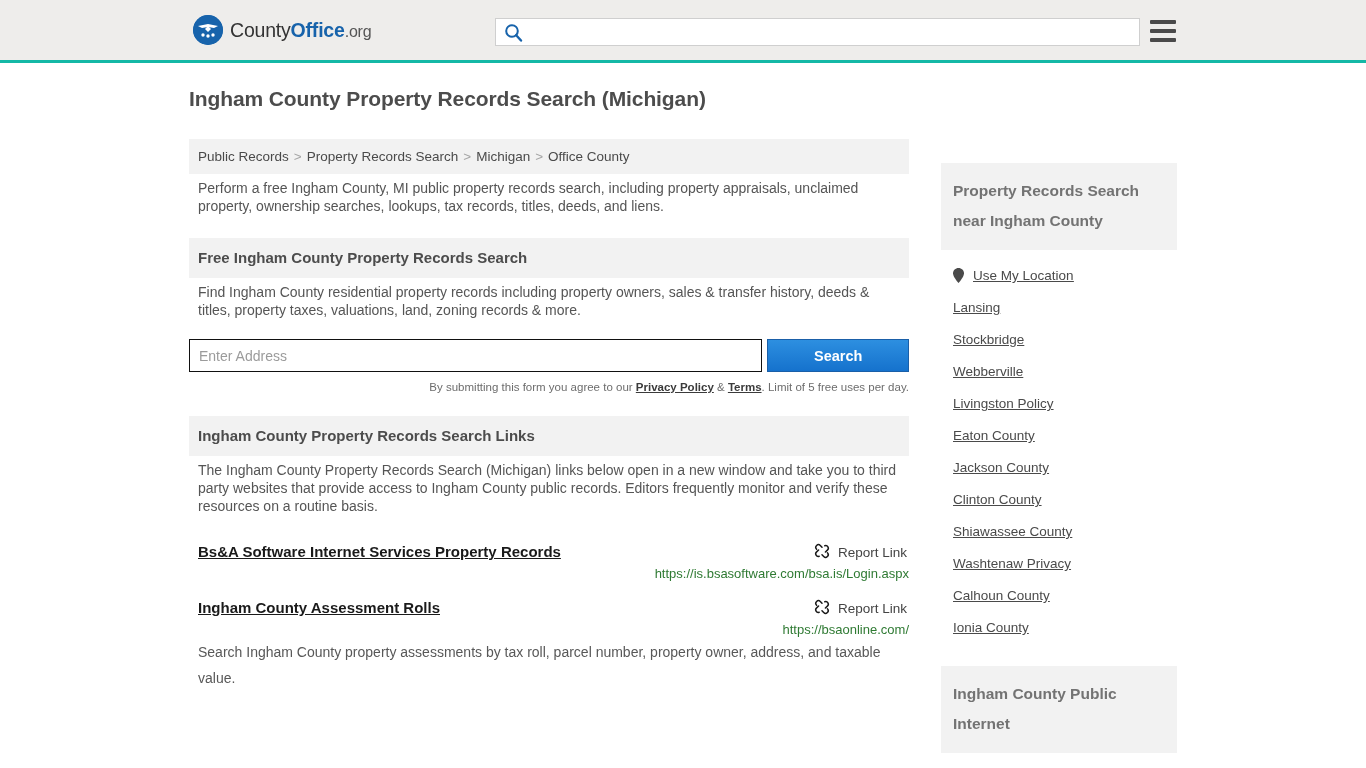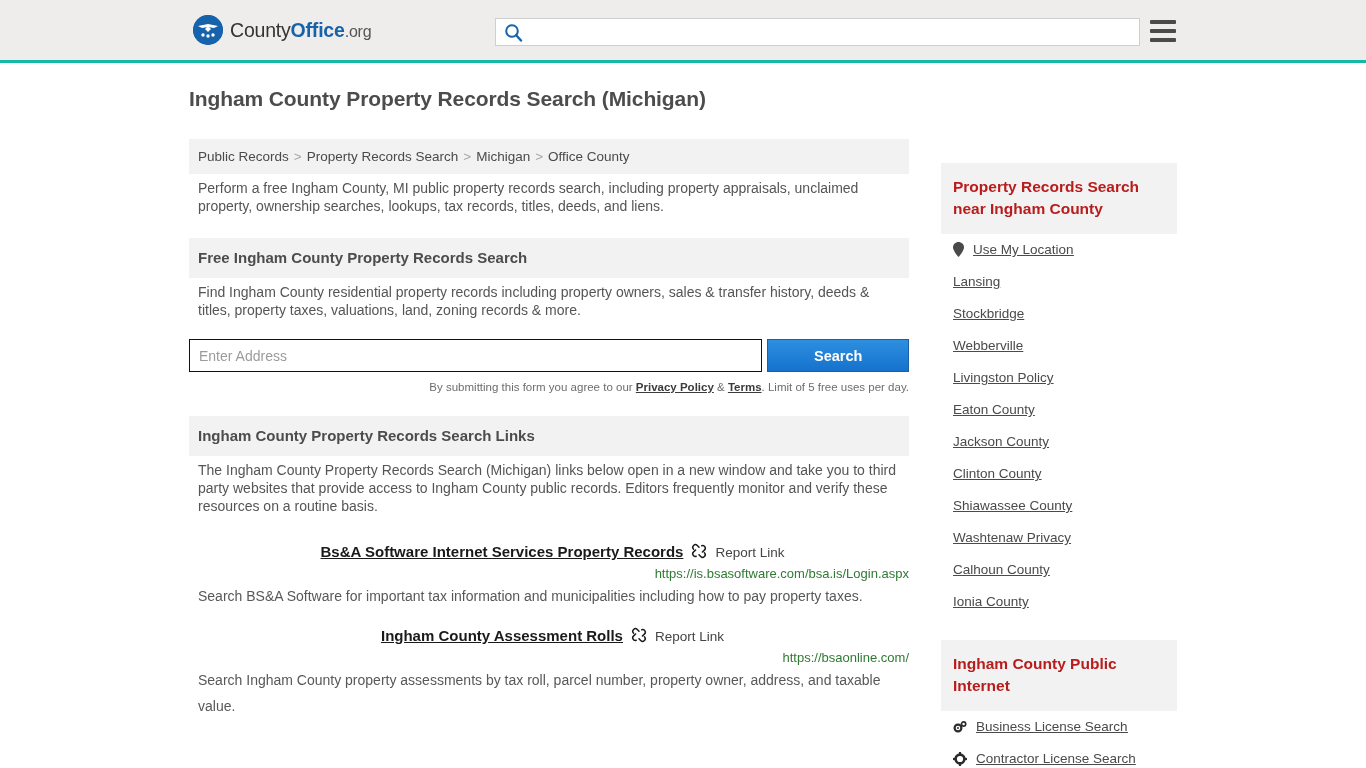--- a/index.html
+++ b/index.html
@@ -179,21 +179,21 @@
     font-size: 11.5px;
     color: #6d6d6d;
     margin-top: 9px;
     width: 720px;
   }
   .form-note a { color: #3b3b3b; text-decoration: underline; font-weight: bold; }
 
   
   .link-item { margin-top: 22px; padding-left: 9px; position: relative; }
   .link-item .row-top {
-    display: flex; justify-content: center; align-items: flex-start; gap: 8px;
+    display: flex; justify-content: space-between; align-items: flex-start; gap: 8px;
   }
   .link-title {
     font-size: 15px;
     font-weight: bold;
     color: #1a1a1a;
     text-decoration: underline;
     cursor: pointer;
   }
   .report-link {
     display: flex; align-items: center; gap: 8px;
@@ -214,34 +214,34 @@
     margin-top: 2px;
     max-width: 690px;
   }
 
   
   .side-head {
     background: #f2f2f2;
     padding: 13px 13px 14px 12px;
     font-size: 15.5px;
     font-weight: bold;
-    color: #b91c1c;
-    line-height: 22px;
+    color: #737373;
+    line-height: 30px;
     margin-top: 24px;
   }
   .side-list { margin: 0; padding: 0; list-style: none; }
   .side-list li {
     padding: 0 0 0 12px;
     margin-top: 17px;
     display: flex;
     align-items: center;
     gap: 9px;
     font-size: 13.5px;
   }
-  .side-list li:first-child { margin-top: 8px; text-decoration: underline; }
+  .side-list li:first-child { margin-top: 18px; text-decoration: underline; }
   .side-list a {
     color: #4a4a4a;
     text-decoration: underline;
     font-size: 13.5px;
   }
   .pin-icon { width: 11px; height: 15px; flex: 0 0 auto; }
   .gear-icon { width: 14px; height: 14px; flex: 0 0 auto; }
 </style>
 </head>
 <body>
@@ -320,21 +320,20 @@
                   <path d="M2.6 6.2 a2.6 2.6 0 0 1 3.7 -3.7 L8 4.2" stroke="#1a1a1a" stroke-width="1.5" fill="none" stroke-linecap="round"></path>
                   <path d="M13.4 9.8 a2.6 2.6 0 0 1 -3.7 3.7 L8 11.8" stroke="#1a1a1a" stroke-width="1.5" fill="none" stroke-linecap="round"></path>
                   <path d="M5.2 13.3 a2.6 2.6 0 0 1 -2.6 -4.4 L4.6 7" stroke="#1a1a1a" stroke-width="1.5" fill="none" stroke-linecap="round"></path>
                   <path d="M10.8 2.7 a2.6 2.6 0 0 1 2.6 4.4 L11.4 9" stroke="#1a1a1a" stroke-width="1.5" fill="none" stroke-linecap="round"></path>
                 </svg>
               </span>
               <span>Report Link</span>
             </div>
           </div>
           <div class="link-url">https://is.bsasoftware.com/bsa.is/Login.aspx</div>
-          <div class="link-desc">Search BS&amp;A Software for important tax information and municipalities including how to pay property taxes.</div>
         </div>
 
         <div class="link-item" style="margin-top:18px;">
           <div class="row-top">
             <a class="link-title" href="#">Ingham County Assessment Rolls</a>
             <div class="report-link">
               <span>
                 <svg width="16" height="16" viewBox="0 0 16 16">
                   <path d="M2.6 6.2 a2.6 2.6 0 0 1 3.7 -3.7 L8 4.2" stroke="#1a1a1a" stroke-width="1.5" fill="none" stroke-linecap="round"></path>
                   <path d="M13.4 9.8 a2.6 2.6 0 0 1 -3.7 3.7 L8 11.8" stroke="#1a1a1a" stroke-width="1.5" fill="none" stroke-linecap="round"></path>

